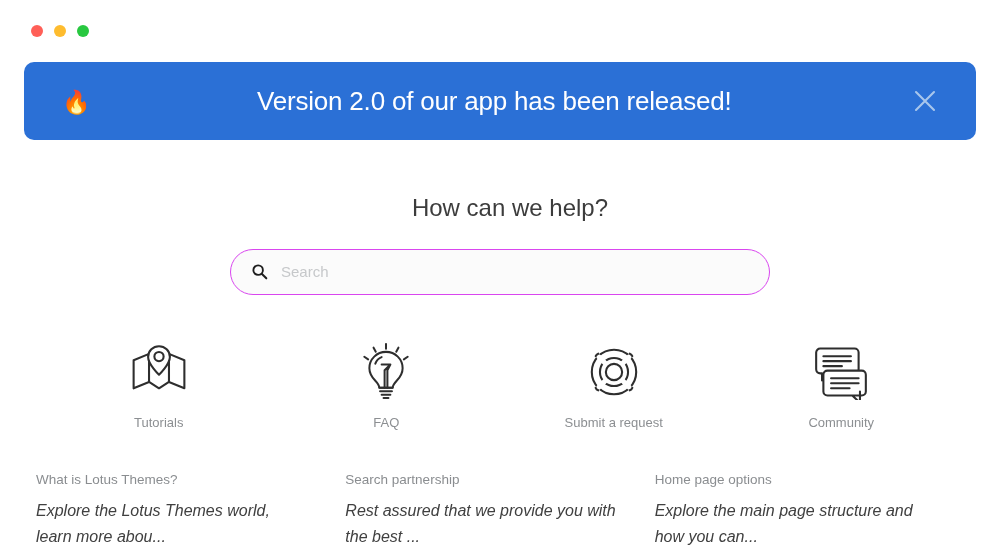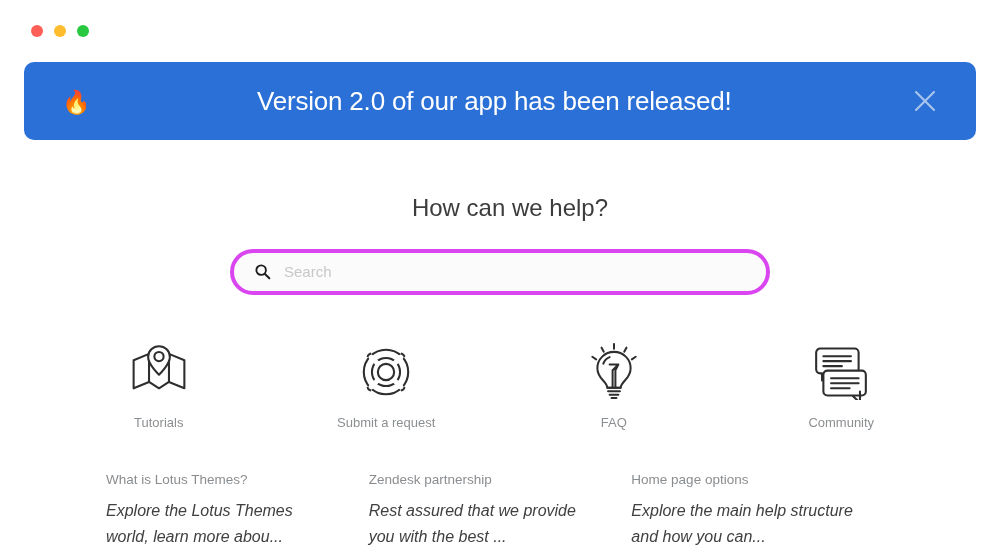--- a/index.html
+++ b/index.html
@@ -82,21 +82,21 @@
     margin-left: 20px;
   }
   .search-row {
     margin-top: 26px;
     display: flex;
     justify-content: center;
   }
   .search-box {
     width: 540px;
     height: 46px;
-    border: 4px solid #d946ef;
+    border: 1px solid #d946ef;
     background: #fbfbfb;
     border-radius: 23px;
     display: flex;
     align-items: center;
     padding: 0 20px;
     gap: 13px;
   }
   .search-box svg { display: block; flex: 0 0 auto; }
   .search-input {
     flex: 1 1 auto;
@@ -137,21 +137,21 @@
     margin-top: 13px;
     font-size: 13px;
     color: #8c8f92;
     line-height: 1;
   }
 
   
   .articles {
     margin-top: 42px;
     display: flex;
-    padding: 0 106px;
+    padding: 0 36px;
     gap: 0;
   }
   .article {
     flex: 1 1 0;
     padding-right: 38px;
     cursor: pointer;
   }
   .article-title {
     font-size: 13.5px;
     color: #8a8d90;
@@ -208,36 +208,20 @@
     <span class="cat-icon">
       <svg width="58" height="58" viewBox="0 0 64 64" fill="none" stroke="#2e2e2e" stroke-width="2.3" stroke-linejoin="round" stroke-linecap="round" aria-hidden="true">
         <path d="M4 19 L21 12 L32 19 L43 12 L60 19 L60 50 L43 43 L32 50 L21 43 L4 50 Z"></path>
         <path d="M21 12 L21 43"></path>
         <path d="M43 12 L43 43"></path>
         <path d="M32 3.5 C25.4 3.5 20 8.8 20 15.4 C20 23.5 32 35 32 35 C32 35 44 23.5 44 15.4 C44 8.8 38.6 3.5 32 3.5 Z" fill="#ffffff"></path>
         <circle cx="32" cy="15" r="5.1" fill="#ffffff"></circle>
       </svg>
     </span>
     <span class="cat-label">Tutorials</span>
-  </div>
-
-  <div class="category">
-    <span class="cat-icon">
-      <svg width="58" height="58" viewBox="0 0 64 64" fill="none" stroke="#2e2e2e" stroke-width="2.3" stroke-linecap="round" aria-hidden="true">
-        <circle cx="32" cy="32" r="24.5"></circle>
-        <circle cx="32" cy="32" r="15.5"></circle>
-        <circle cx="32" cy="32" r="9"></circle>
-        <path d="M22.1 22.1 L15.2 15.2 M41.9 22.1 L48.8 15.2 M22.1 41.9 L15.2 48.8 M41.9 41.9 L48.8 48.8" stroke="#ffffff" stroke-width="5.5"></path>
-        <path d="M14.6 11.8 A5 5 0 0 0 11.8 14.6"></path>
-        <path d="M49.4 11.8 A5 5 0 0 1 52.2 14.6"></path>
-        <path d="M14.6 52.2 A5 5 0 0 1 11.8 49.4"></path>
-        <path d="M49.4 52.2 A5 5 0 0 0 52.2 49.4"></path>
-      </svg>
-    </span>
-    <span class="cat-label">Submit a request</span>
   </div>
 
   <div class="category">
     <span class="cat-icon">
       <svg width="56" height="58" viewBox="0 0 64 66" fill="none" stroke="#2e2e2e" stroke-width="2.3" stroke-linejoin="round" stroke-linecap="round" aria-hidden="true">
         <path d="M32 10 C21.5 10 13 18.3 13 28.6 C13 35.3 16.6 39.6 19.8 43 C22.4 45.8 24.3 47.9 24.3 51 L39.7 51 C39.7 47.9 41.6 45.8 44.2 43 C47.4 39.6 51 35.3 51 28.6 C51 18.3 42.5 10 32 10 Z"></path>
         <path d="M24.6 51 L39.4 51 M25.2 55 L38.8 55 M27 59 L37 59 M29.2 62.6 L34.8 62.6"></path>
         <path d="M27 24.5 L37 24.5 L33.6 31 L33.6 51 M37 24.5 L30.4 31 L30.4 51"></path>
         <path d="M19.8 23.5 C21 20 23.6 17.3 27 16"></path>
         <path d="M32 1 L32 6.3"></path>
@@ -245,43 +229,59 @@
         <path d="M46.2 5.2 L43.7 9.8"></path>
         <path d="M7.2 15.6 L11.6 18.6"></path>
         <path d="M56.8 15.6 L52.4 18.6"></path>
       </svg>
     </span>
     <span class="cat-label">FAQ</span>
   </div>
 
   <div class="category">
     <span class="cat-icon">
+      <svg width="58" height="58" viewBox="0 0 64 64" fill="none" stroke="#2e2e2e" stroke-width="2.3" stroke-linecap="round" aria-hidden="true">
+        <circle cx="32" cy="32" r="24.5"></circle>
+        <circle cx="32" cy="32" r="15.5"></circle>
+        <circle cx="32" cy="32" r="9"></circle>
+        <path d="M22.1 22.1 L15.2 15.2 M41.9 22.1 L48.8 15.2 M22.1 41.9 L15.2 48.8 M41.9 41.9 L48.8 48.8" stroke="#ffffff" stroke-width="5.5"></path>
+        <path d="M14.6 11.8 A5 5 0 0 0 11.8 14.6"></path>
+        <path d="M49.4 11.8 A5 5 0 0 1 52.2 14.6"></path>
+        <path d="M14.6 52.2 A5 5 0 0 1 11.8 49.4"></path>
+        <path d="M49.4 52.2 A5 5 0 0 0 52.2 49.4"></path>
+      </svg>
+    </span>
+    <span class="cat-label">Submit a request</span>
+  </div>
+
+  <div class="category">
+    <span class="cat-icon">
       <svg width="58" height="56" viewBox="0 0 64 62" fill="none" stroke="#2e2e2e" stroke-width="2.3" stroke-linejoin="round" stroke-linecap="round" aria-hidden="true">
         <path d="M47 5 H9 A4.5 4.5 0 0 0 4.5 9.5 V28 A4.5 4.5 0 0 0 9 32.5 H11 L11 40.5 L19.5 32.5 H47 A4.5 4.5 0 0 0 51.5 28 V9.5 A4.5 4.5 0 0 0 47 5 Z" fill="#ffffff"></path>
         <path d="M12.5 13.5 H43 M12.5 19 H43 M12.5 24.5 H33"></path>
         <path d="M17 29.5 H55 A4.5 4.5 0 0 1 59.5 34 V52.5 A4.5 4.5 0 0 1 55 57 H53 L53 57 L53 52.5 L53 57 L44.5 57 L53 57 L53 57 L53 65 L44.5 57 H17 A4.5 4.5 0 0 1 12.5 52.5 V34 A4.5 4.5 0 0 1 17 29.5 Z" fill="#ffffff"></path>
         <path d="M21 38 H51.5 M21 43.5 H51.5 M21 49 H41.5"></path>
       </svg>
     </span>
     <span class="cat-label">Community</span>
   </div>
 
 </div>
 
 <div class="articles">
 
   <div class="article">
     <div class="article-title">What is Lotus Themes?</div>
     <div class="article-desc">Explore the Lotus Themes world, learn more abou...</div>
   </div>
 
   <div class="article">
-    <div class="article-title">Zendesk partnership</div>
+    <div class="article-title">Search partnership</div>
     <div class="article-desc">Rest assured that we provide you with the best ...</div>
   </div>
 
 
   <div class="article">
     <div class="article-title">Home page options</div>
-    <div class="article-desc">Explore the main help structure and how you can...</div>
+    <div class="article-desc">Explore the main page structure and how you can...</div>
   </div>
 
 </div>
 
 </body></html>

